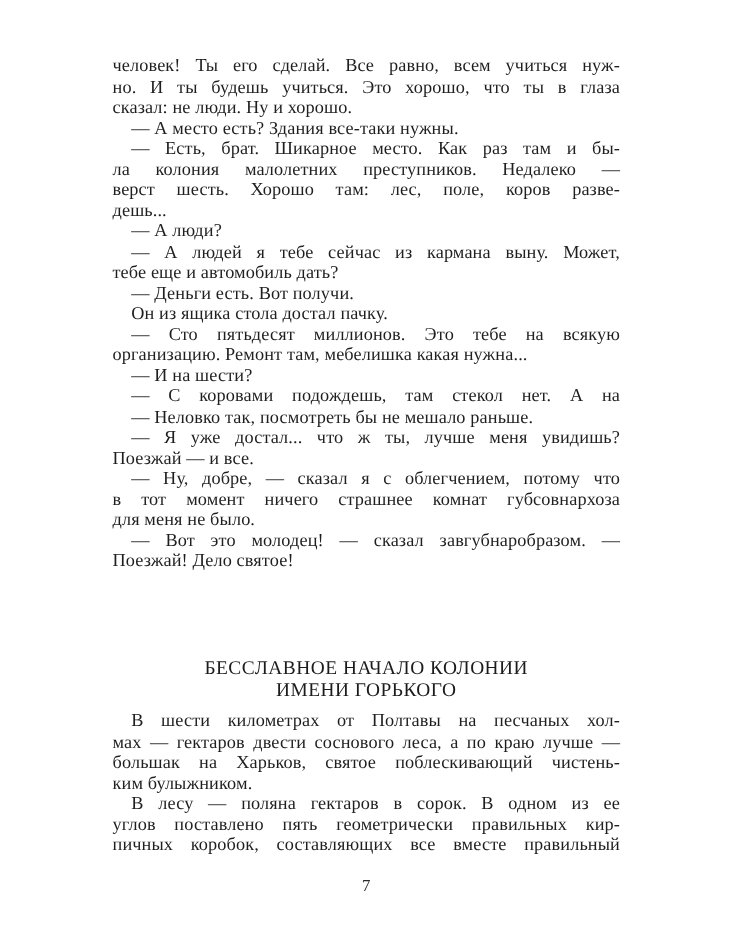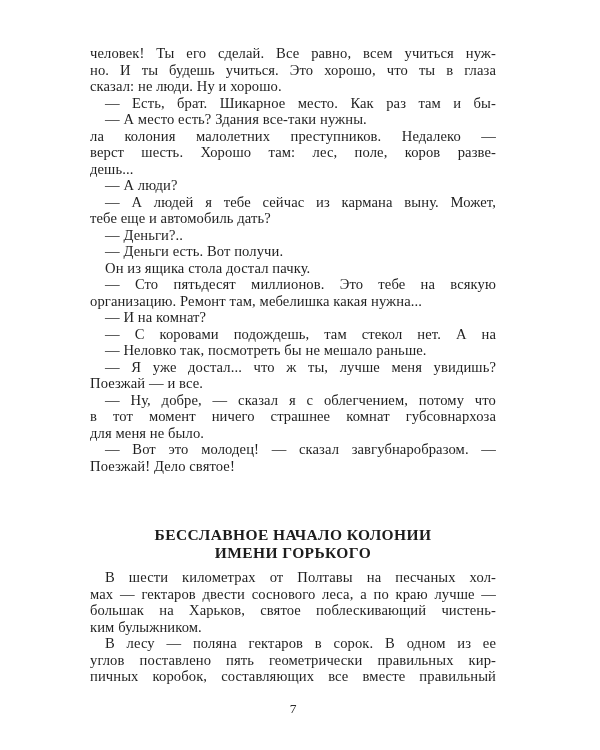--- a/index.html
+++ b/index.html
@@ -35,21 +35,21 @@
   }
   .line.ind {
     text-indent: 15px;
   }
   .heading {
     position: absolute;
     left: 90px;
     width: 406px;
     top: 526px;
     text-align: center;
-    font-weight: bold;
+    font-weight: normal;
     font-size: 15.5px;
     line-height: 18px;
     letter-spacing: 0.4px;
     color: #1c1c1c;
   }
   .page-number {
     position: absolute;
     left: 90px;
     width: 406px;
     top: 701px;
@@ -60,34 +60,33 @@
 </style>
 </head>
 <body>
 
 <div class="page">
 
   <div class="text-col block-top" id="body-top">
       <div class="line just">человек! Ты его сделай. Все равно, всем учиться нуж-</div>
       <div class="line just">но. И ты будешь учиться. Это хорошо, что ты в глаза</div>
       <div class="line">сказал: не люди. Ну и хорошо.</div>
+      <div class="line ind">— А место есть? Здания все-таки нужны.</div>
       <div class="line just ind">— Есть, брат. Шикарное место. Как раз там и бы-</div>
-      <div class="line ind">— А место есть? Здания все-таки нужны.</div>
       <div class="line just">ла колония малолетних преступников. Недалеко —</div>
       <div class="line just">верст шесть. Хорошо там: лес, поле, коров разве-</div>
       <div class="line">дешь...</div>
       <div class="line ind">— А люди?</div>
       <div class="line just ind">— А людей я тебе сейчас из кармана выну. Может,</div>
       <div class="line">тебе еще и автомобиль дать?</div>
-      <div class="line ind">— Деньги?..</div>
       <div class="line ind">— Деньги есть. Вот получи.</div>
       <div class="line ind">Он из ящика стола достал пачку.</div>
       <div class="line just ind">— Сто пятьдесят миллионов. Это тебе на всякую</div>
       <div class="line">организацию. Ремонт там, мебелишка какая нужна...</div>
-      <div class="line ind">— И на комнат?</div>
+      <div class="line ind">— И на шести?</div>
       <div class="line just ind">— С коровами подождешь, там стекол нет. А на</div>
       <div class="line ind">— Неловко так, посмотреть бы не мешало раньше.</div>
       <div class="line just ind">— Я уже достал... что ж ты, лучше меня увидишь?</div>
       <div class="line">Поезжай — и все.</div>
       <div class="line just ind">— Ну, добре, — сказал я с облегчением, потому что</div>
       <div class="line just">в тот момент ничего страшнее комнат губсовнархоза</div>
       <div class="line">для меня не было.</div>
       <div class="line just ind">— Вот это молодец! — сказал завгубнаробразом. —</div>
       <div class="line">Поезжай! Дело святое!</div>
     </div>

